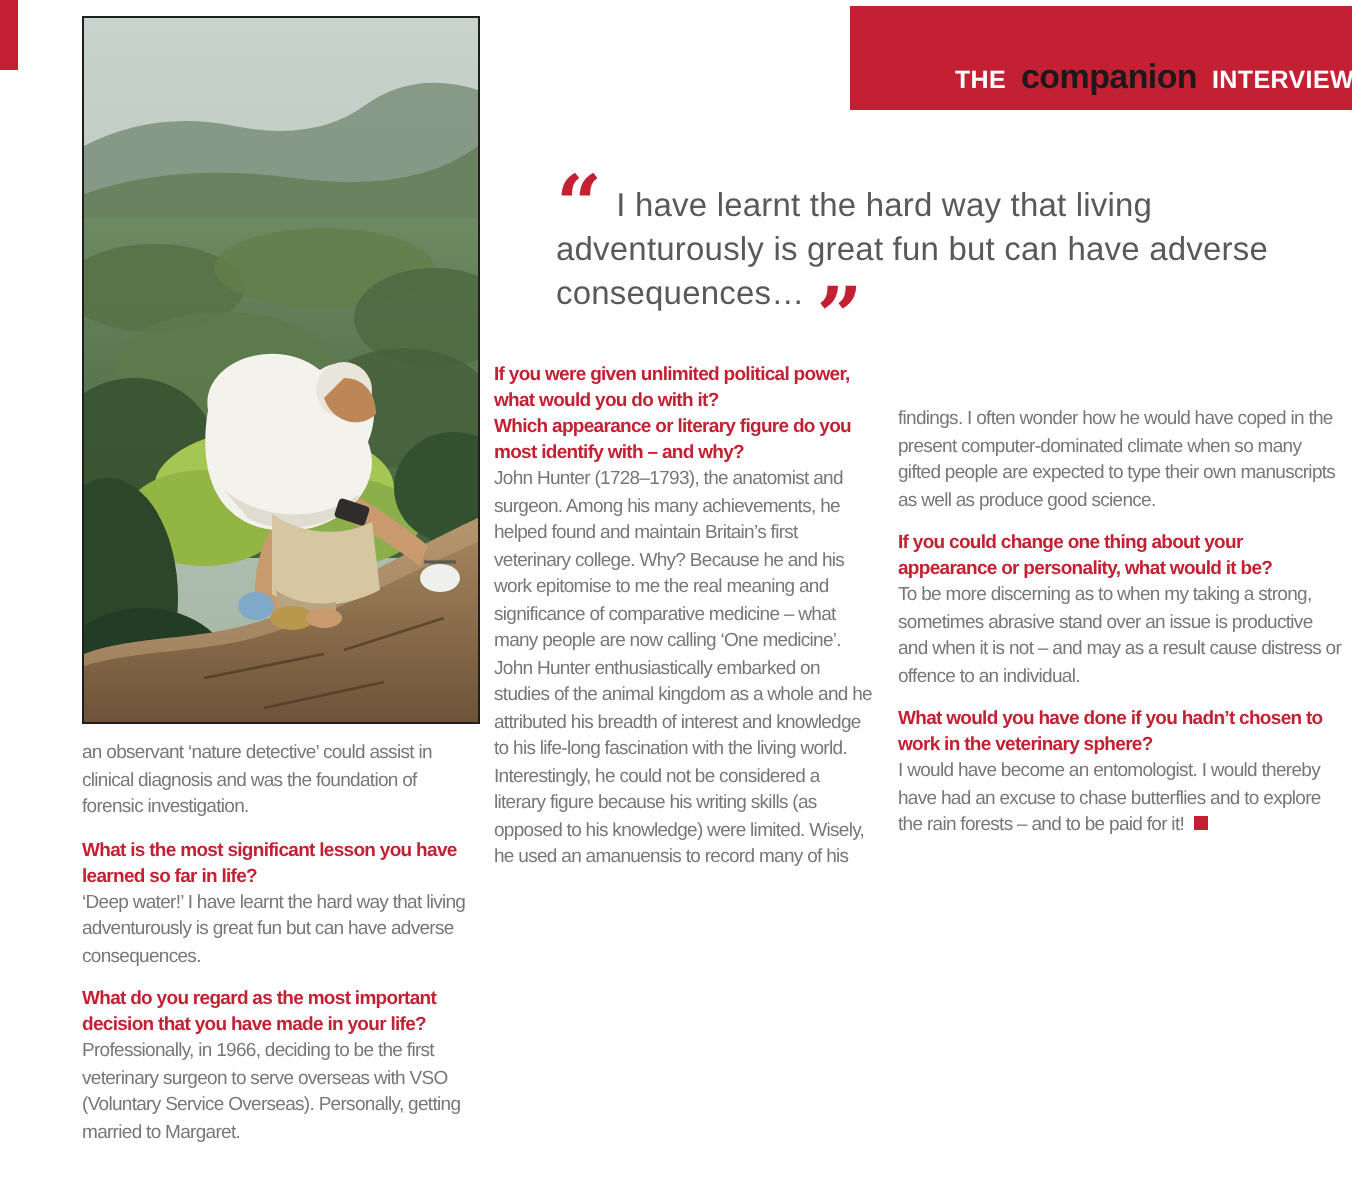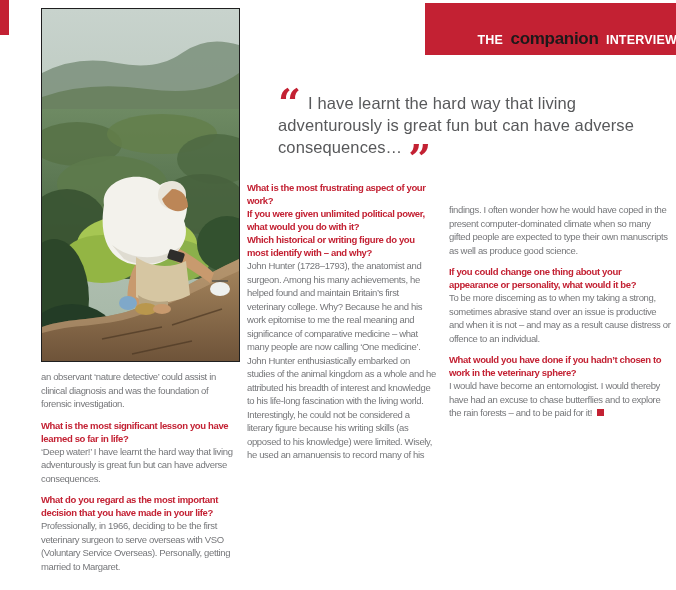--- a/index.html
+++ b/index.html
@@ -112,23 +112,22 @@
 
   <div class="col col-left">
     <p>an observant ‘nature detective’ could assist in clinical diagnosis and was the foundation of forensic investigation.</p>
     <h3>What is the most significant lesson you have learned so far in life?</h3>
     <p>‘Deep water!’ I have learnt the hard way that living adventurously is great fun but can have adverse consequences.</p>
     <h3>What do you regard as the most important decision that you have made in your life?</h3>
     <p>Professionally, in 1966, deciding to be the first veterinary surgeon to serve overseas with VSO (Voluntary Service Overseas). Personally, getting married to Margaret.</p>
   </div>
 
   <div class="col col-mid">
-    <h3>What is the most frustrating aspect of your work?</h3>
     <h3>If you were given unlimited political power, what would you do with it?</h3>
-    <h3>Which historical or writing figure do you most identify with – and why?</h3>
+    <h3>Which appearance or literary figure do you most identify with – and why?</h3>
     <p>John Hunter (1728–1793), the anatomist and surgeon. Among his many achievements, he helped found and maintain Britain’s first veterinary college. Why? Because he and his work epitomise to me the real meaning and significance of comparative medicine – what many people are now calling ‘One medicine’. John Hunter enthusiastically embarked on studies of the animal kingdom as a whole and he attributed his breadth of interest and knowledge to his life-long fascination with the living world. Interestingly, he could not be considered a literary figure because his writing skills (as opposed to his knowledge) were limited. Wisely, he used an amanuensis to record many of his</p>
   </div>
 
   <div class="col col-right">
     <p>findings. I often wonder how he would have coped in the present computer-dominated climate when so many gifted people are expected to type their own manuscripts as well as produce good science.</p>
     <h3>If you could change one thing about your appearance or personality, what would it be?</h3>
     <p>To be more discerning as to when my taking a strong, sometimes abrasive stand over an issue is productive and when it is not – and may as a result cause distress or offence to an individual.</p>
     <h3>What would you have done if you hadn’t chosen to work in the veterinary sphere?</h3>
     <p><span>I would have become an entomologist. I would thereby have had an excuse to chase butterflies and to explore the rain forests – and to be paid for it!</span><span class="endmark"></span></p>
   </div>

